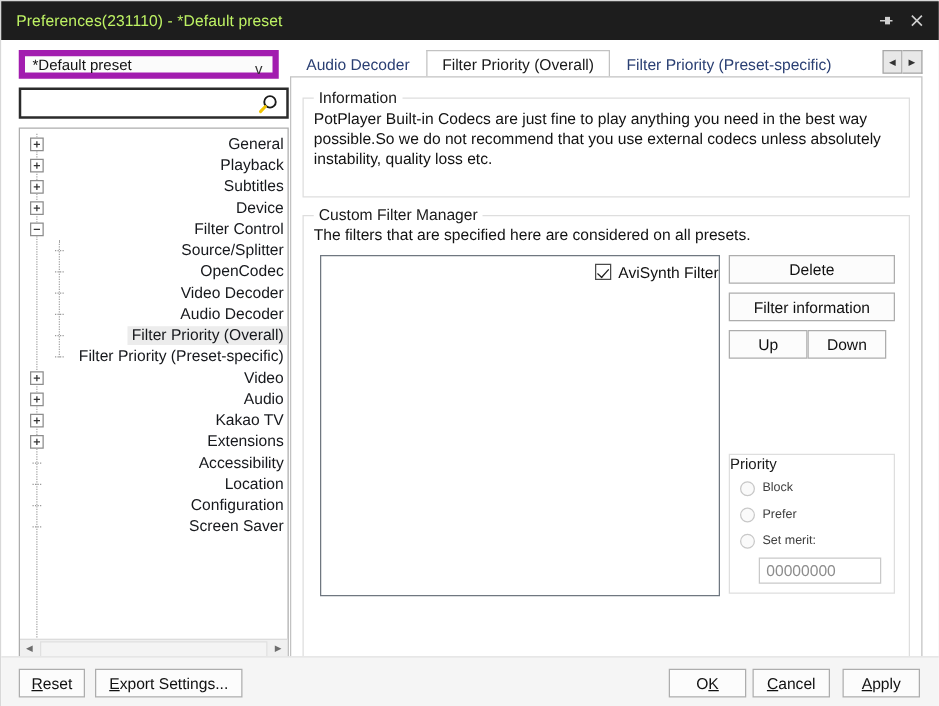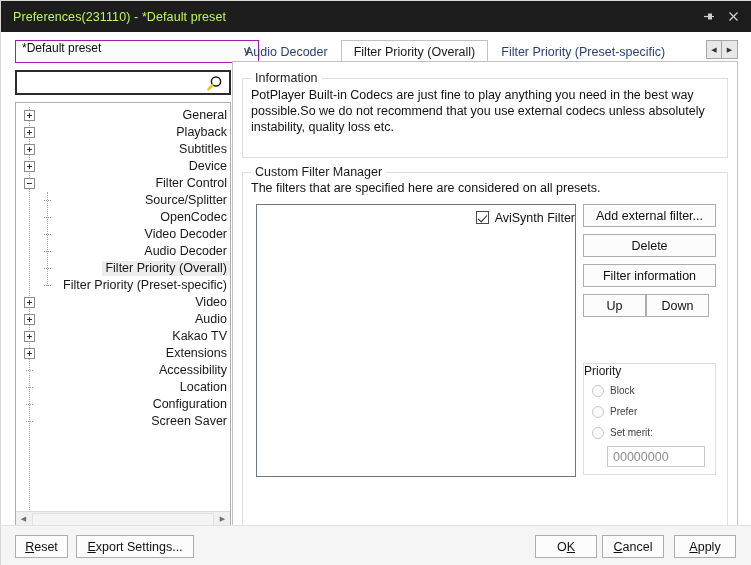--- a/index.html
+++ b/index.html
@@ -52,24 +52,24 @@
     background: #ffffff;
   }
 
   
   .leftpane {
     position: absolute; left: 14px; top: 8px;
     width: 216px;
   }
   .preset-combo {
     position: relative;
-    width: 244px; height: 23px;
+    width: 208px; height: 23px;
     background: #fbfbfb;
-    border: 1px solid #a21caf;
-    display: flex; 
+    border: 5px solid #a21caf;
+    display: flex; align-items: center;
   }
   .preset-combo .val {
     margin-left: 6px; font-size: 12px; color: #111;
     white-space: nowrap;
   }
   .preset-combo .chev {
     position: absolute; right: 8px; top: 3px;
     font-size: 12px; color: #333;
   }
   .search-box {
@@ -475,21 +475,20 @@
           <div class="desc">The filters that are specified here are considered on all presets.</div>
 
           <div class="filterlist" id="filterlist">
               <div class="filteritem">
                 <span class="chk checked"></span>
                 <span>AviSynth Filter</span>
               </div>
             </div>
 
           <div class="btncol">
-            <div class="btn">Add external filter...</div>
             <div class="btn">Delete</div>
             <div class="btn">Filter information</div>
             <div class="btnrow">
               <div class="btn">Up</div>
               <div class="btn">Down</div>
             </div>
           </div>
 
           <div id="group-priority">
             <div class="legend">Priority</div>

